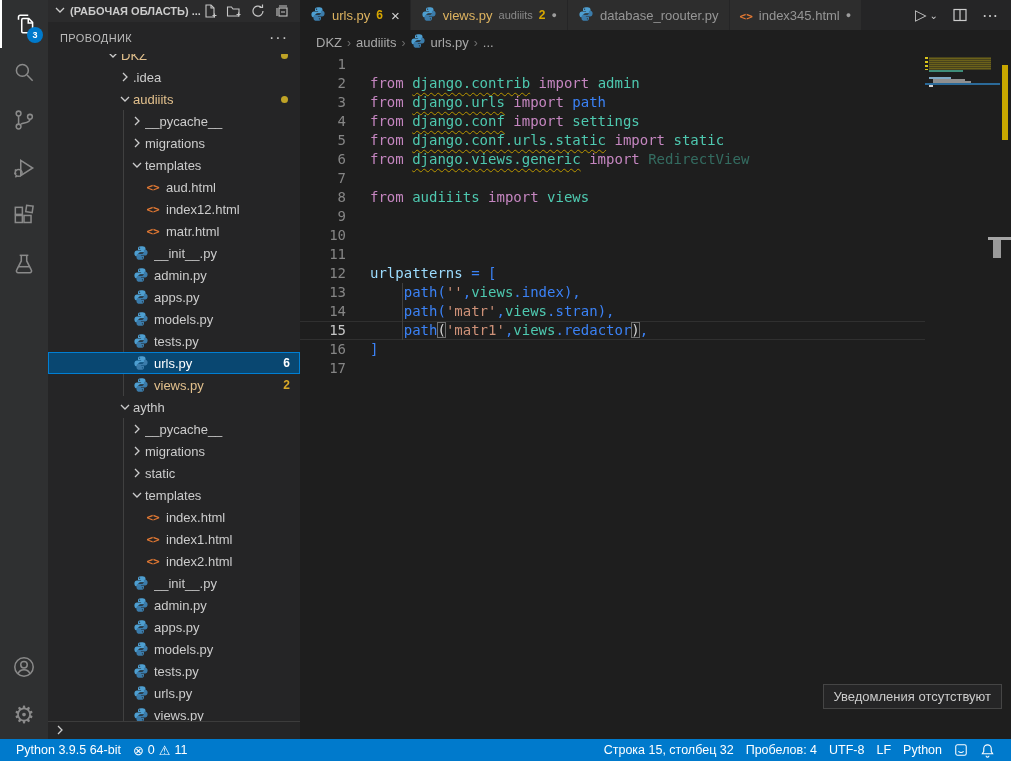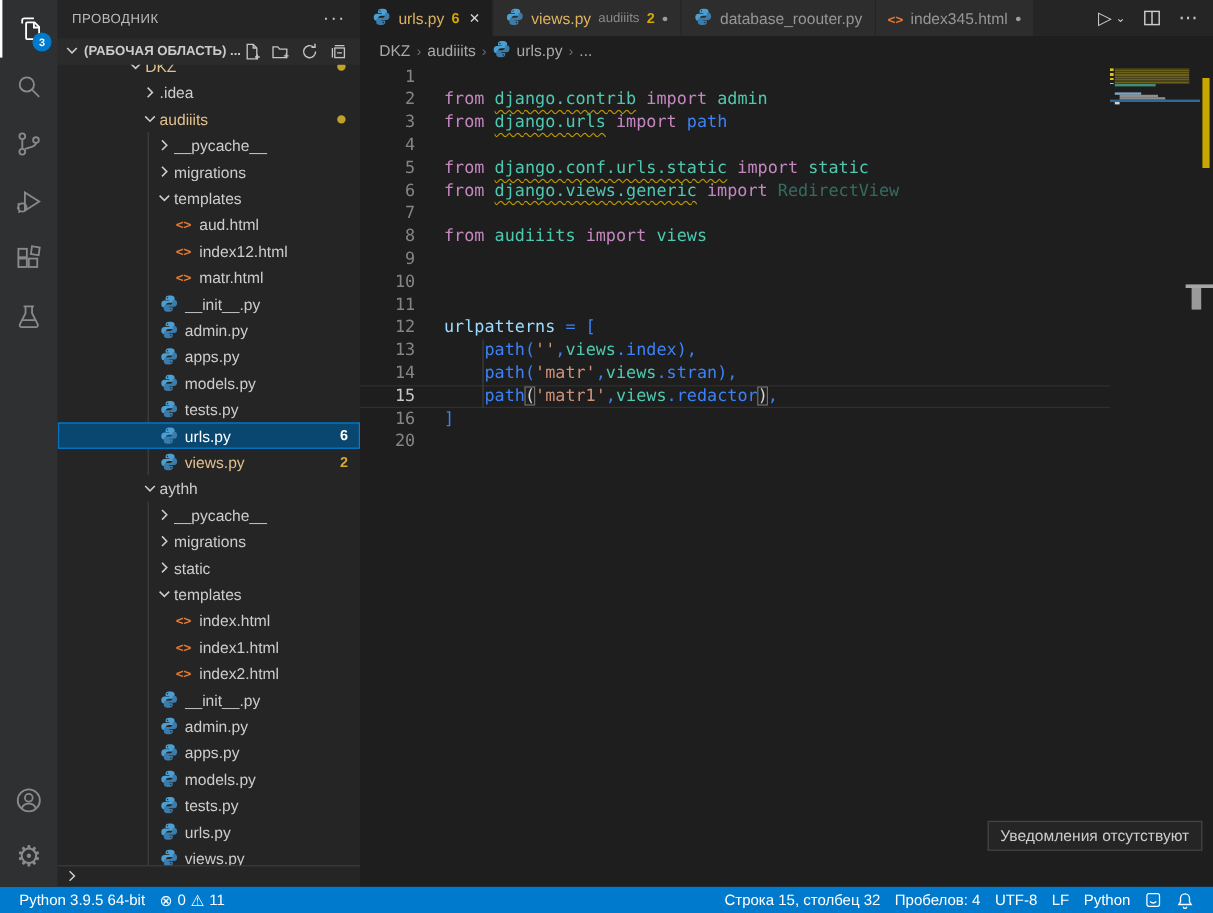--- a/index.html
+++ b/index.html
@@ -181,25 +181,20 @@
             <path d="M6.5 18.2c1-2.6 3-3.7 5.5-3.7s4.5 1.1 5.5 3.7"></path>
           </svg>
         </div>
         <div class="act-item">
           <span class="gear-glyph">⚙</span>
         </div>
       </div>
     </div>
 
     <div id="sidebar">
-      <div id="sidebar-title">
-        <span>ПРОВОДНИК</span>
-        <span class="spacer"></span>
-        <span class="more-glyph">···</span>
-      </div>
       <div id="ws-header">
         <span class="chev">
           <svg width="16" height="16" viewBox="0 0 16 16" fill="none" stroke="#cccccc" stroke-width="1.3">
               <path d="M4 6l4 4 4-4"></path>
             </svg>
         </span>
         <span class="ws-label">(РАБОЧАЯ ОБЛАСТЬ) ...</span>
         <span class="hdr-icons">
           <svg width="16" height="16" viewBox="0 0 16 16" fill="none" stroke-width="1.1">
             <path d="M9 2H4v12h8V5z"></path>
@@ -213,20 +208,25 @@
           <svg width="16" height="16" viewBox="0 0 16 16" fill="none" stroke-width="1.2">
             <path d="M13 8a5 5 0 1 1-1.7-3.7"></path>
               <path d="M12.5 1.5v3h-3"></path>
           </svg>
           <svg width="16" height="16" viewBox="0 0 16 16" fill="none" stroke-width="1.1">
             <rect x="5" y="5" width="8" height="8"></rect>
               <path d="M5 3h8M3 5v8M7 9h4"></path>
           </svg>
         </span>
       </div>
+      <div id="sidebar-title">
+        <span>ПРОВОДНИК</span>
+        <span class="spacer"></span>
+        <span class="more-glyph">···</span>
+      </div>
       <div id="tree">
         <div class="guide" style="top:56px;height:286px;"></div>
         <div class="guide" style="top:364px;height:304px;"></div>
       <div class="trow mod" style="top: -10px; padding-left: 57px;">
             <span class="chev">
               <svg width="16" height="16" viewBox="0 0 16 16" fill="none" stroke="#cccccc" stroke-width="1.3">
                 <path d="M4 6l4 4 4-4"></path>
               </svg>
             </span>
             <span class="lbl">DKZ</span>
@@ -567,20 +567,21 @@
             <div class="cline">
               <span class="gut">2</span>
               <span class="ctext"><span class="token-kw">from</span><span class="token-pun"> </span><span class="token-modw">django.contrib</span><span class="token-pun"> </span><span class="token-kw">import</span><span class="token-pun"> </span><span class="token-cls">admin</span></span>
             </div>
             <div class="cline">
               <span class="gut">3</span>
               <span class="ctext"><span class="token-kw">from</span><span class="token-pun"> </span><span class="token-modw">django.urls</span><span class="token-pun"> </span><span class="token-kw">import</span><span class="token-pun"> </span><span class="token-fn">path</span></span>
             </div>
             <div class="cline">
               <span class="gut">4</span>
+              <span class="ctext"><span class="token-kw">from</span><span class="token-pun"> </span><span class="token-modw">django.conf</span><span class="token-pun"> </span><span class="token-kw">import</span><span class="token-pun"> </span><span class="token-cls">settings</span></span>
             </div>
             <div class="cline">
               <span class="gut">5</span>
               <span class="ctext"><span class="token-kw">from</span><span class="token-pun"> </span><span class="token-modw">django.conf.urls.static</span><span class="token-pun"> </span><span class="token-kw">import</span><span class="token-pun"> </span><span class="token-cls">static</span></span>
             </div>
             <div class="cline">
               <span class="gut">6</span>
               <span class="ctext"><span class="token-kw">from</span><span class="token-pun"> </span><span class="token-modw">django.views.generic</span><span class="token-pun"> </span><span class="token-kw">import</span><span class="token-pun"> </span><span class="token-dim">RedirectView</span></span>
             </div>
             <div class="cline">
@@ -616,21 +617,21 @@
             </div>
             <div class="cline">
               <span class="gut cur">15</span>
               <span class="ctext"><span class="token-pun">    </span><span class="token-fn">path</span><span class="token-match">(</span><span class="token-str">'matr1'</span><span class="token-pun">,</span><span class="token-cls">views</span><span class="token-pun">.</span><span class="token-pun">redactor</span><span class="token-match">)</span><span class="token-pun">,</span></span>
             </div>
             <div class="cline">
               <span class="gut">16</span>
               <span class="ctext"><span class="token-pun">]</span></span>
             </div>
             <div class="cline">
-              <span class="gut">20</span>
+              <span class="gut">17</span>
               <span class="ctext"></span>
             </div>
           </div>
         <div id="minimap">
           <div class="mm" id="mm-dashes"></div>
           <div class="mm" id="mm-warnblock"></div>
           <div class="mm" id="mm-line8"></div>
           <div class="mm" id="mm-l12"></div>
           <div class="mm" id="mm-l13"></div>
           <div class="mm" id="mm-l14"></div>

